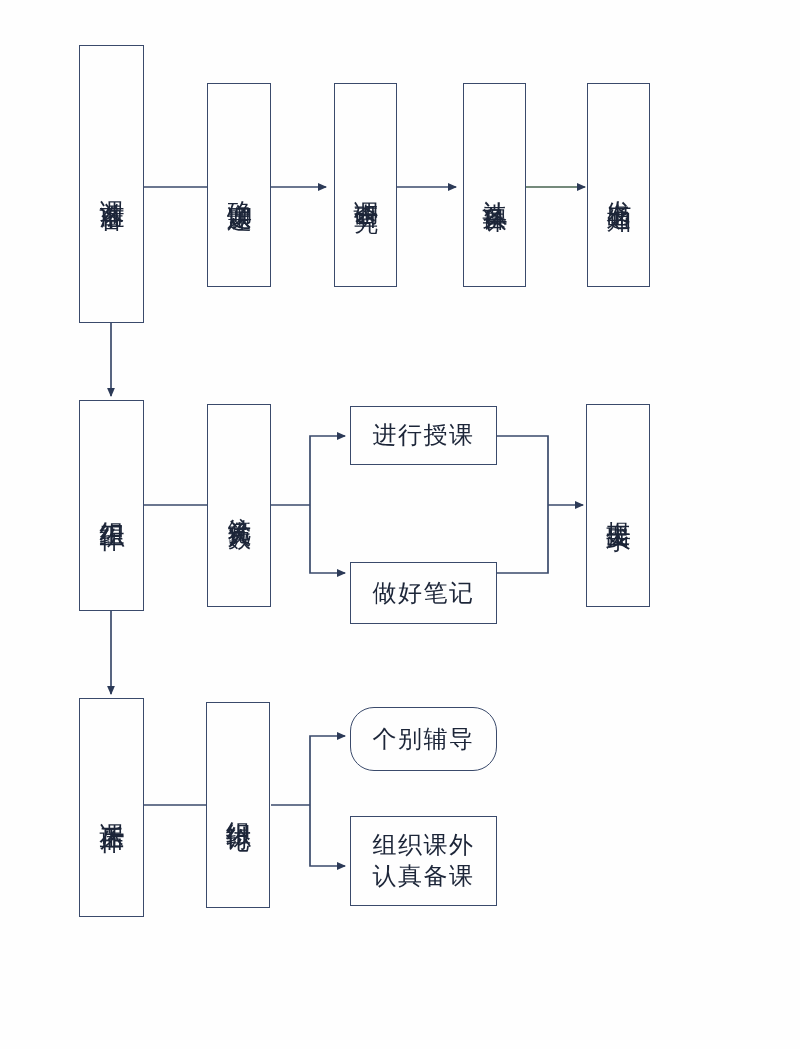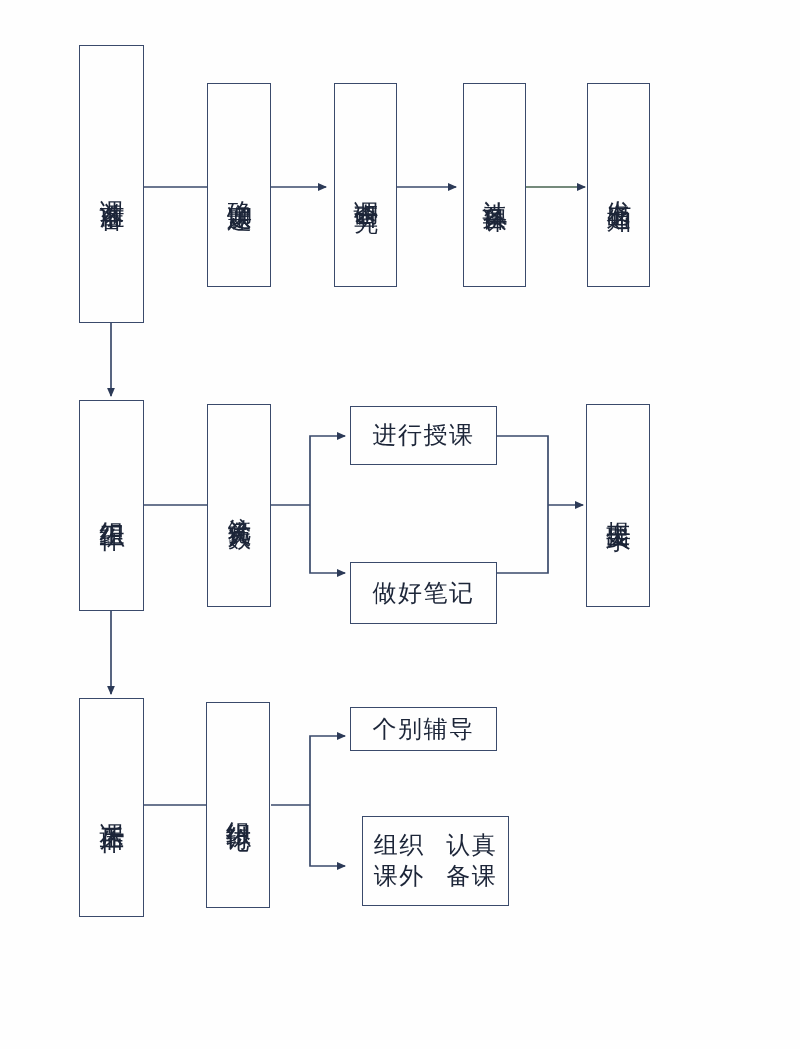--- a/index.html
+++ b/index.html
@@ -102,22 +102,22 @@
   </div>
 
   <div class="node vert" style="left:79px;top:698px;width:65px;height:219px;">
     <span class="lbl">课后工作</span>
   </div>
 
   <div class="node vert" style="left:206px;top:702px;width:64px;height:206px;">
     <span class="lbl">组织讨论</span>
   </div>
 
-  <div class="node horiz" style="left:350px;top:707px;width:147px;height:44px;">
+  <div class="node horiz" style="left:350px;top:707px;width:147px;height:64px;border-radius:24px;">
     <span class="lbl">个别辅导</span>
   </div>
 
-  <div class="node horiz two" style="left:350px;top:816px;width:147px;height:90px;flex-direction:row;margin-left:12px;">
+  <div class="node horiz two" style="left:350px;top:816px;width:147px;height:90px;flex-direction:column;">
     <span class="lbl">组织课外</span>
     <span class="lbl">认真备课</span>
   </div>
 
 </div>
 
 </body></html>

